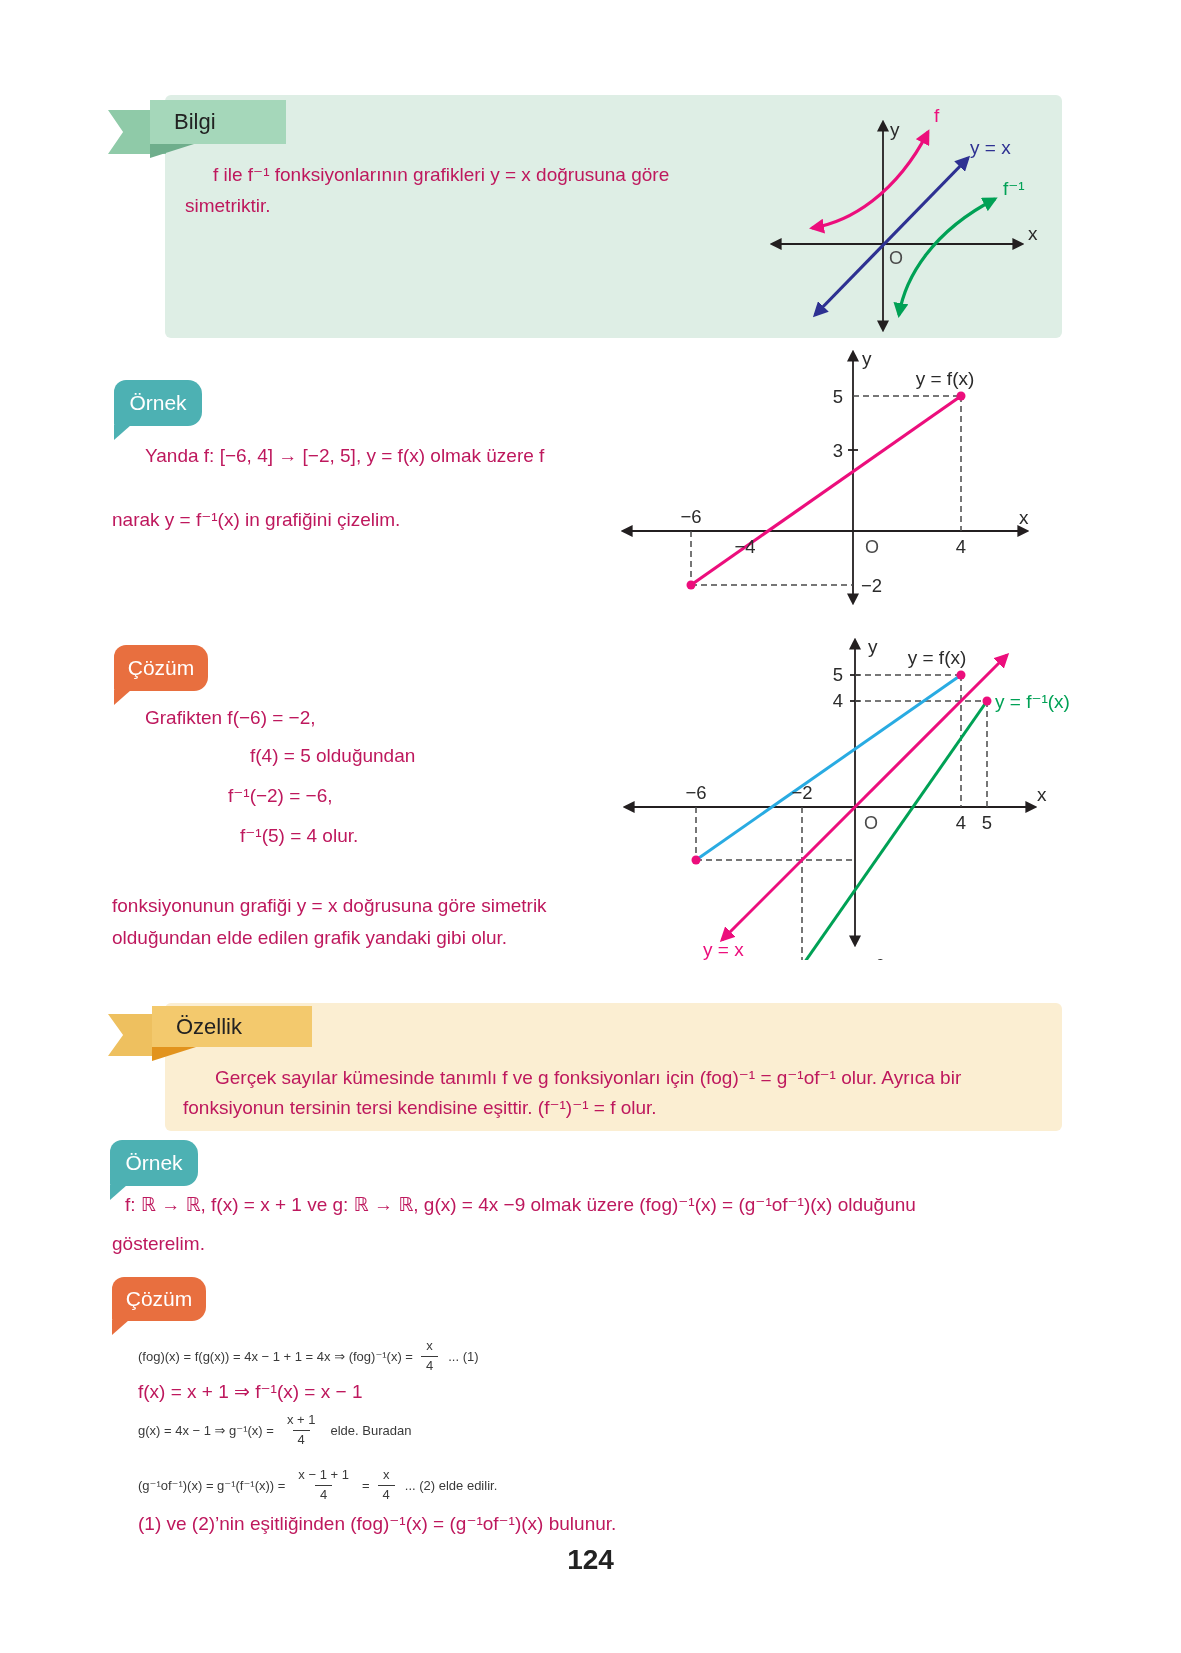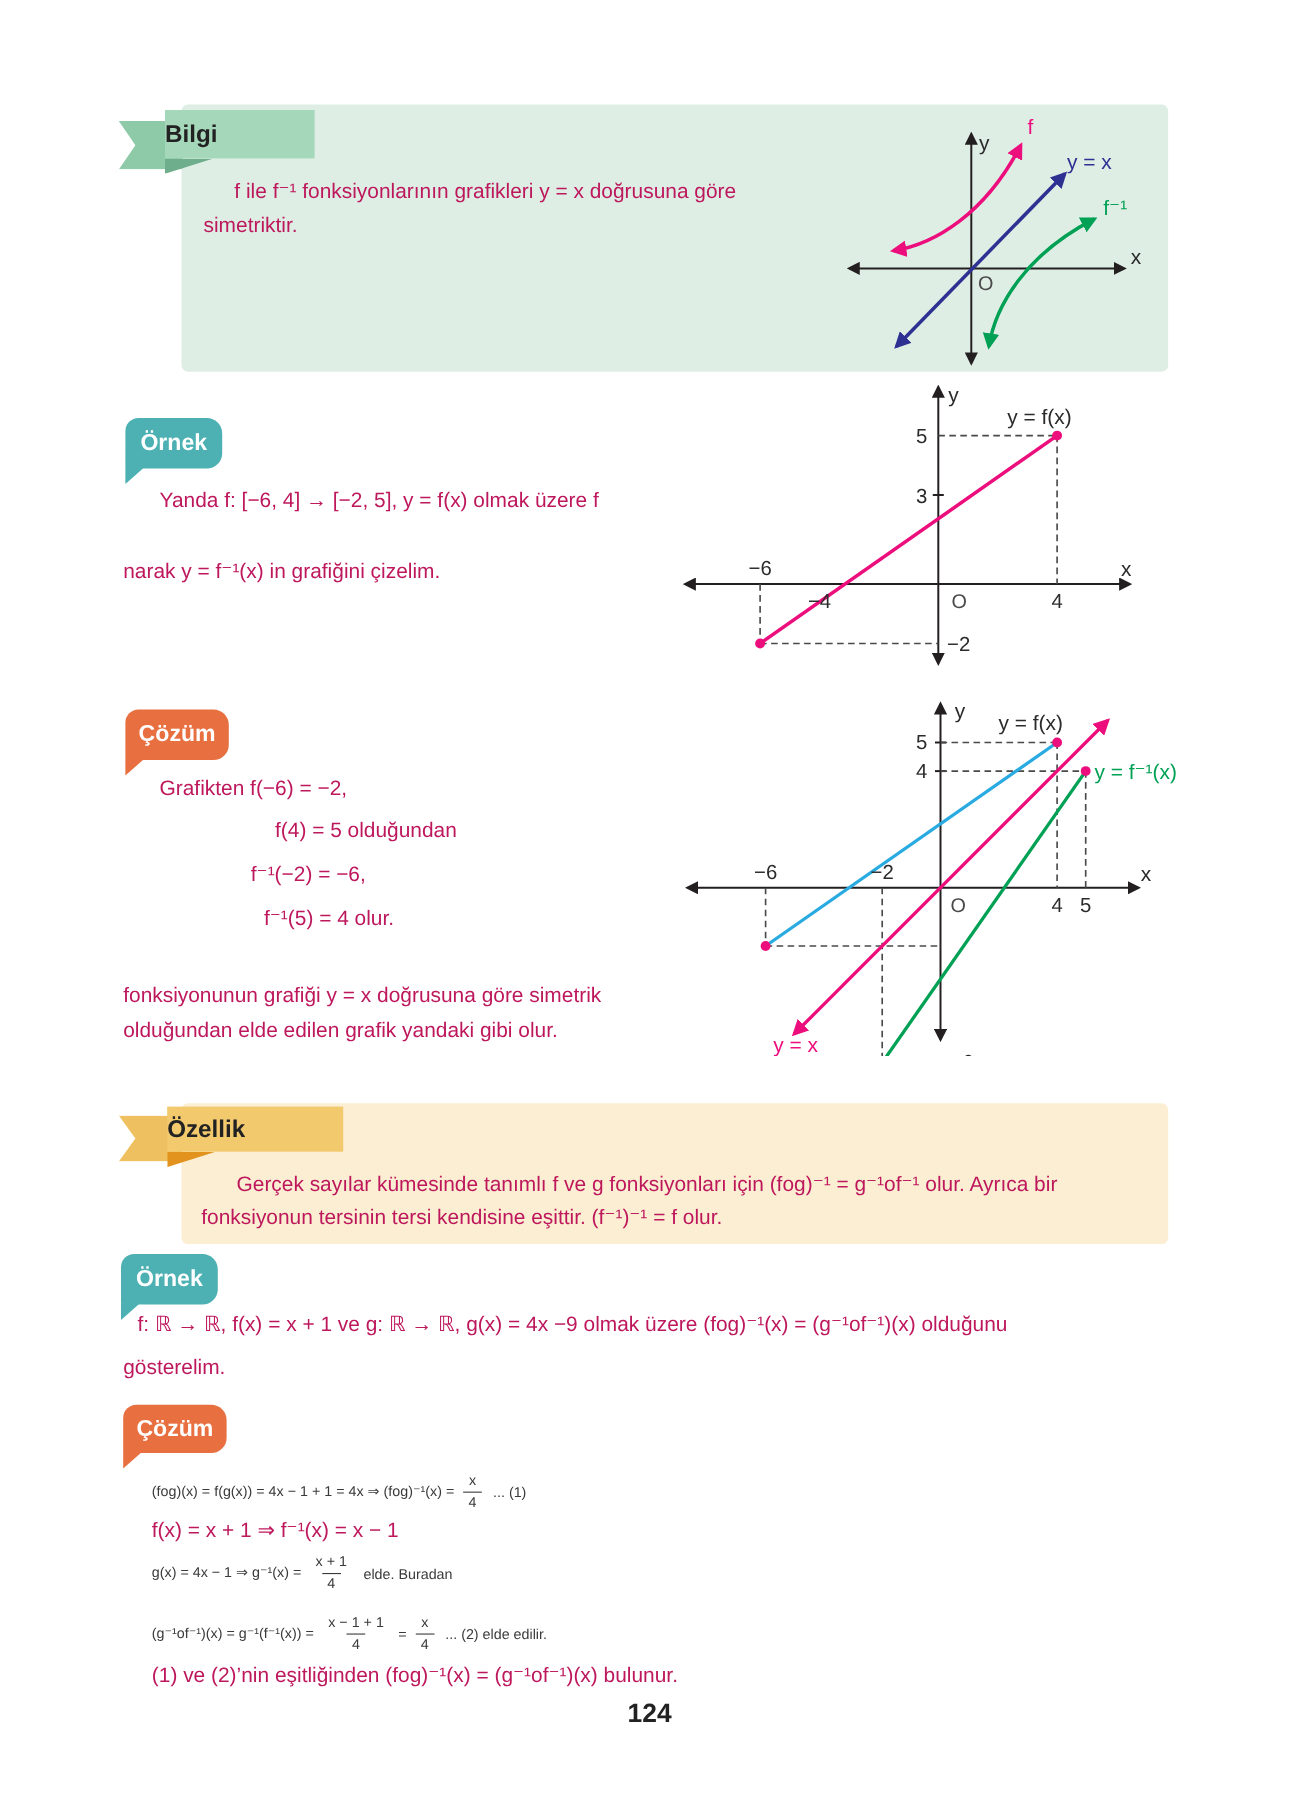--- a/index.html
+++ b/index.html
@@ -4,31 +4,31 @@
 <style>
   *{margin:0;padding:0;box-sizing:border-box}
   html,body{background:#ffffff}
   body{font-family:"Liberation Sans","DejaVu Sans",sans-serif;color:#3a3a3a}
   .page{position:relative;width:1181px;height:1653px;background:#fff;overflow:hidden}
   .abs{position:absolute}
   .t{position:absolute;font-size:19px;line-height:1.25;color:#be185d;white-space:nowrap}
   .box{position:absolute;border-radius:6px}
   .bilgi-box{left:165px;top:95px;width:897px;height:243px;background:#deeee5}
   .ozellik-box{left:165px;top:1003px;width:897px;height:128px;background:#fbeed2}
-  .ribbon-rect{position:absolute;display:flex;align-items:center;font-weight:bold;font-size:22px;color:#222;z-index:2;}
+  .ribbon-rect{position:absolute;display:flex;align-items:center;font-weight:normal;font-size:22px;color:#222;z-index:2;padding-left:24px}
   .ribbon-tail{position:absolute;z-index:1;clip-path:polygon(0 0,100% 0,100% 100%,0 100%,26% 50%)}
   .ribbon-fold{position:absolute;z-index:1;clip-path:polygon(0 0,100% 0,0 100%)}
-  .badge{position:absolute;display:flex;align-items:center;justify-content:center;color:#fff;font-weight:bold;font-size:21px;border-radius:12px 14px 14px 2px;background:var(--bg);z-index:2}
+  .badge{position:absolute;display:flex;align-items:center;justify-content:center;color:#fff;font-weight:normal;font-size:21px;border-radius:12px 14px 14px 2px;background:var(--bg);z-index:2}
   .badge::after{content:"";position:absolute;left:0;bottom:-14px;width:0;height:0;border-top:15px solid var(--bg);border-right:17px solid transparent}
   .frow{position:absolute;display:flex;align-items:center;font-size:13px;color:#3a3a3a;white-space:nowrap}
   .frac{display:inline-flex;flex-direction:column;align-items:center;margin:0 8px;line-height:1.12;text-align:center}
   .frac .num{padding:0 5px 2px}
   .frac .den{border-top:1.8px solid #3a3a3a;padding:2px 5px 0}
   .fpost{margin-left:2px}
-  .pagenum{position:absolute;left:0;top:1544px;width:1181px;text-align:center;font-size:24px;font-weight:bold;color:#222}
+  .pagenum{position:absolute;left:0;top:1544px;width:1181px;text-align:center;font-size:28px;font-weight:bold;color:#222}
   svg text{font-family:"Liberation Sans","DejaVu Sans",sans-serif}
 </style>
 </head>
 <body>
 
 <div class="page">
 
   <svg width="0" height="0" style="position:absolute">
     <defs>
       <marker id="ak" viewBox="0 0 10 10" markerWidth="12" markerHeight="12" refX="8" refY="5" orient="auto-start-reverse" markerUnits="userSpaceOnUse">

